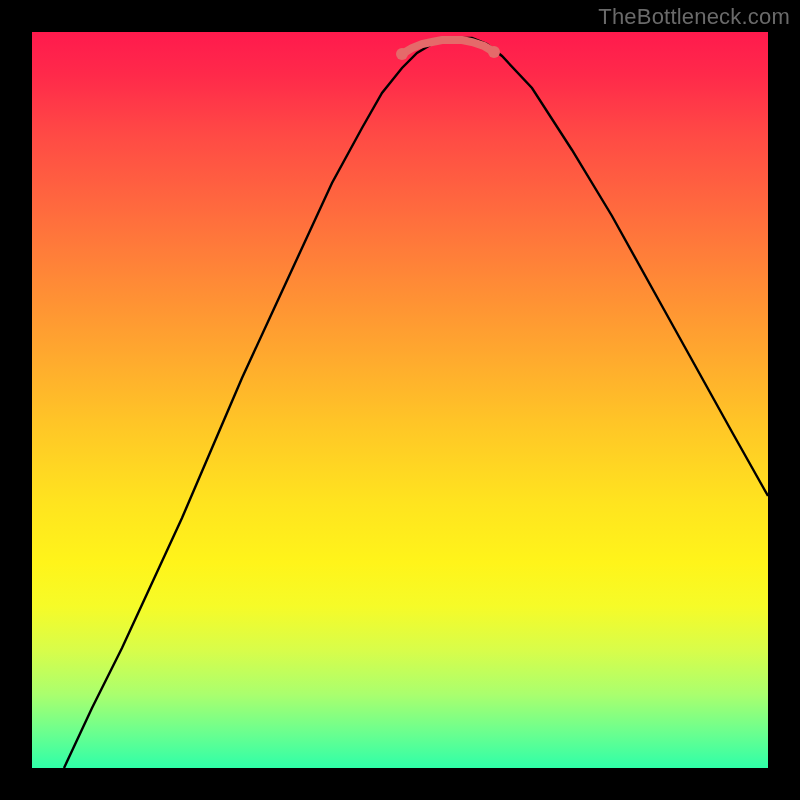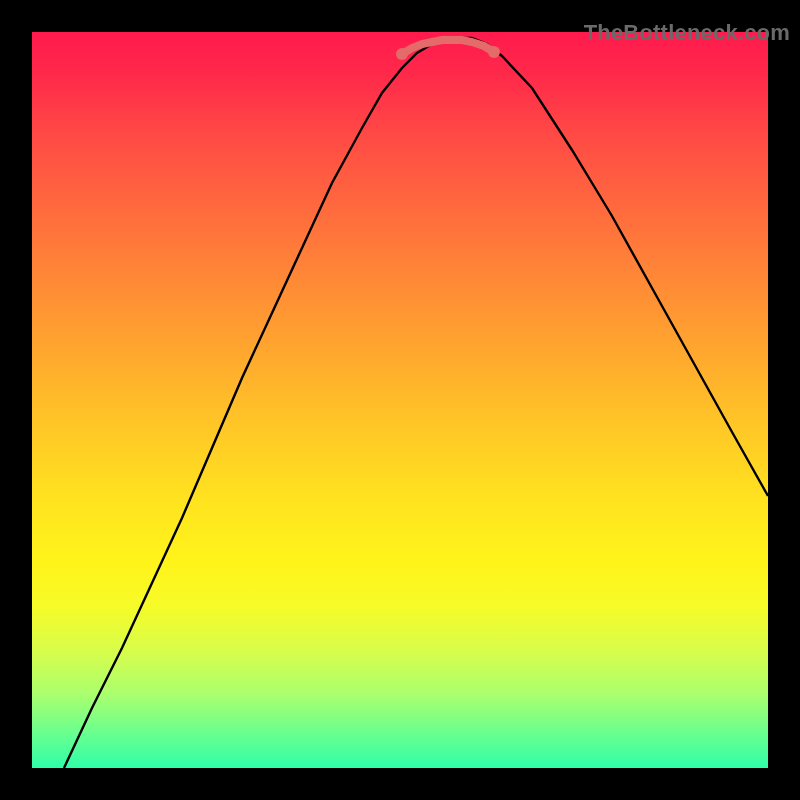--- a/index.html
+++ b/index.html
@@ -41,25 +41,25 @@
       #fff41a 72%,
       #f6fb28 78%,
       #d8fd4a 84%,
       #aaff6e 90%,
       #6dff8e 95%,
       #2fffa8 100%
     );
   }
   .watermark {
     position: absolute;
-    top: 20px;
+    top: 4px;
     right: 10px;
     color: #6a6a6a;
     font-size: 22px;
-    font-weight: 700;
+    font-weight: 400;
     letter-spacing: 0.2px;
   }
   svg.curve {
     position: absolute;
     inset: 0;
   }
 </style>
 </head>
 <body>
 

